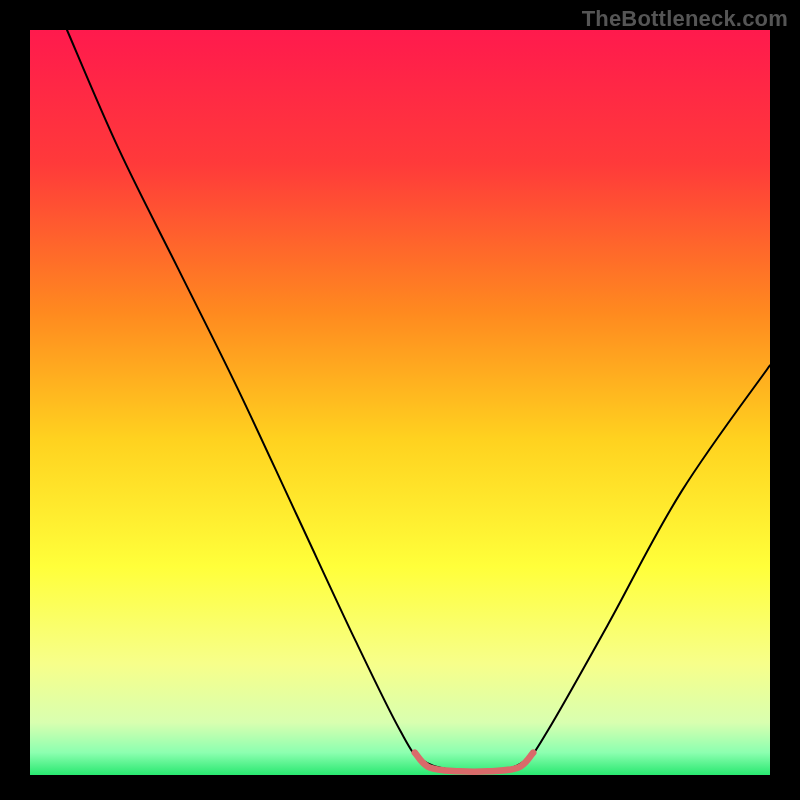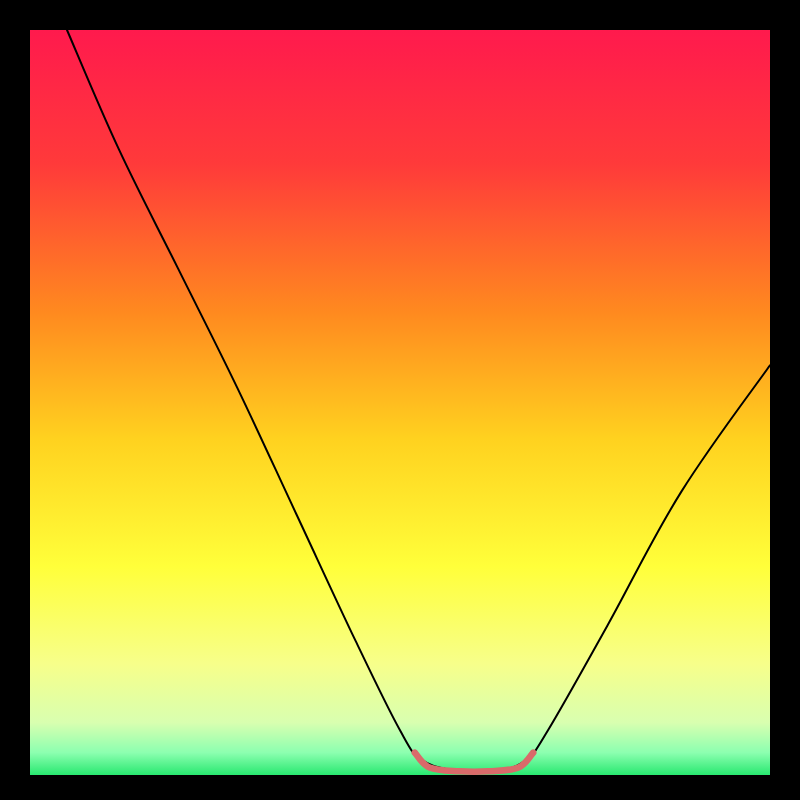--- a/index.html
+++ b/index.html
@@ -29,20 +29,21 @@
   }
   svg {
     display: block;
   }
 </style>
 </head>
 <body>
 
 <div class="frame">
 
+  <div class="attribution">TheBottleneck.com</div>
 
   <svg id="chart-svg" width="800" height="800" viewBox="0 0 800 800">
     <defs>
       <linearGradient id="bg-grad" x1="0" y1="0" x2="0" y2="1">
           <stop offset="0.00%" stop-color="#ff1a4d"></stop>
           <stop offset="18.00%" stop-color="#ff3a3a"></stop>
           <stop offset="38.00%" stop-color="#ff8a1f"></stop>
           <stop offset="55.00%" stop-color="#ffd21f"></stop>
           <stop offset="72.00%" stop-color="#ffff3a"></stop>
           <stop offset="85.00%" stop-color="#f7ff8a"></stop>

